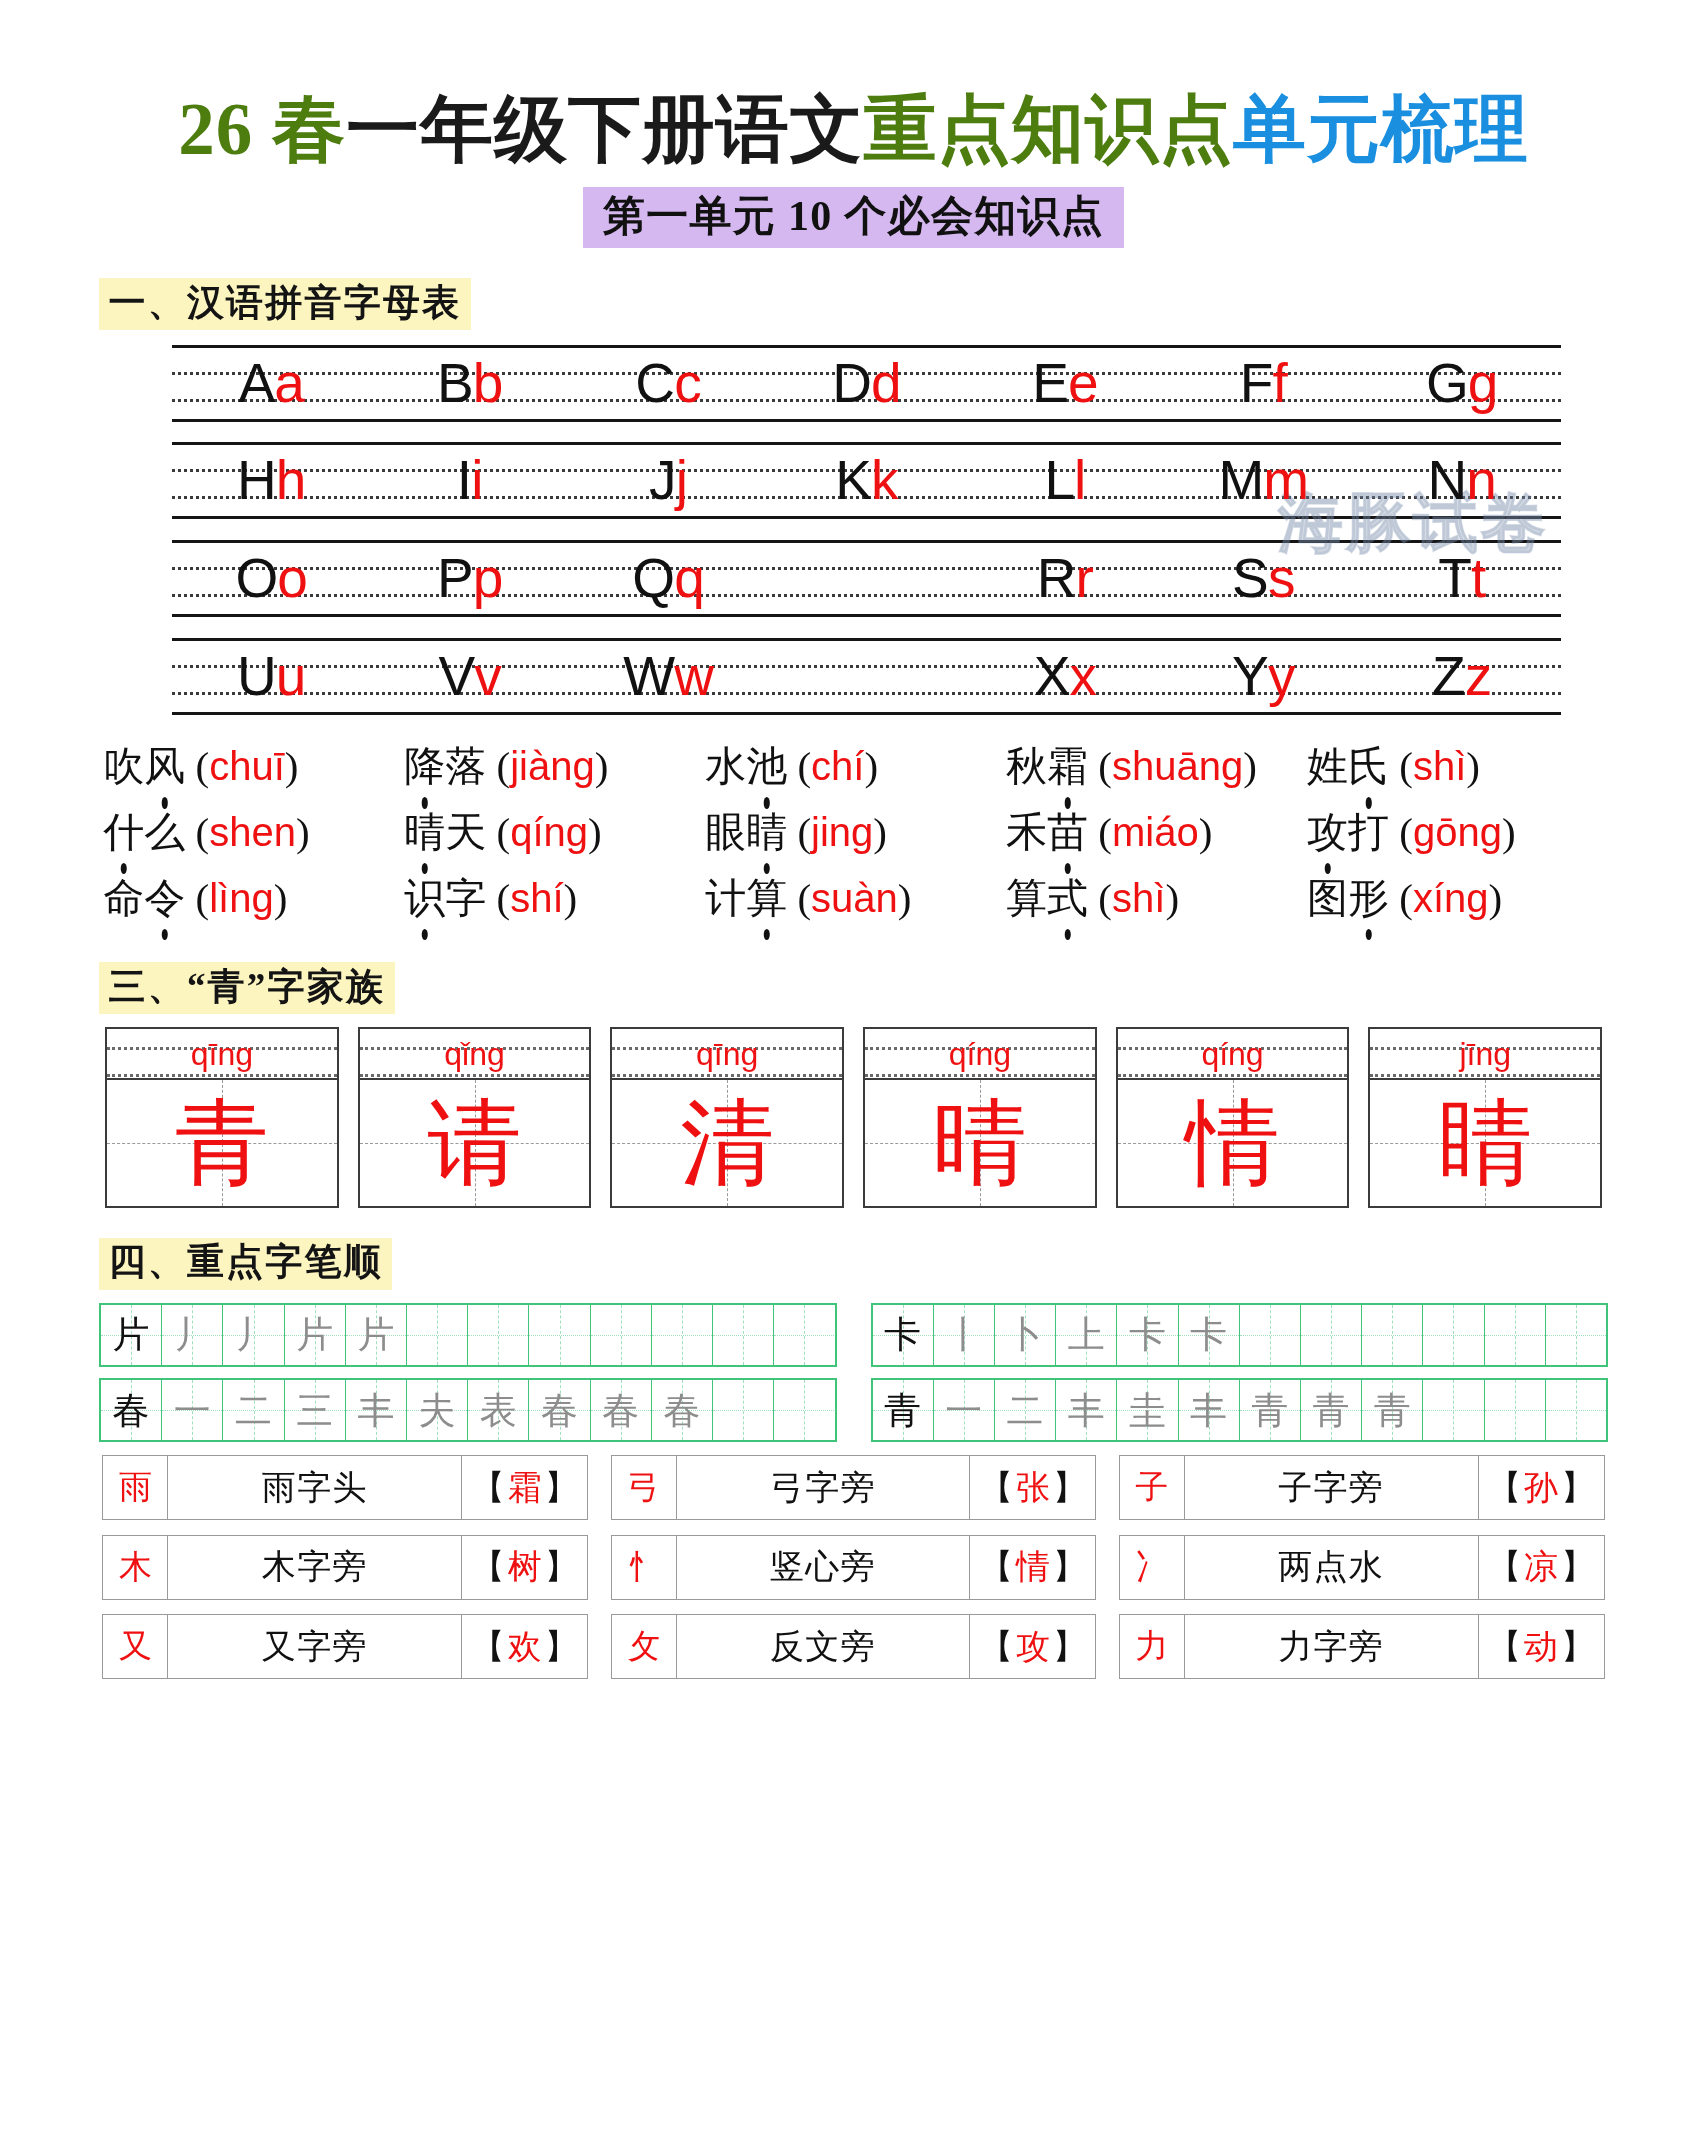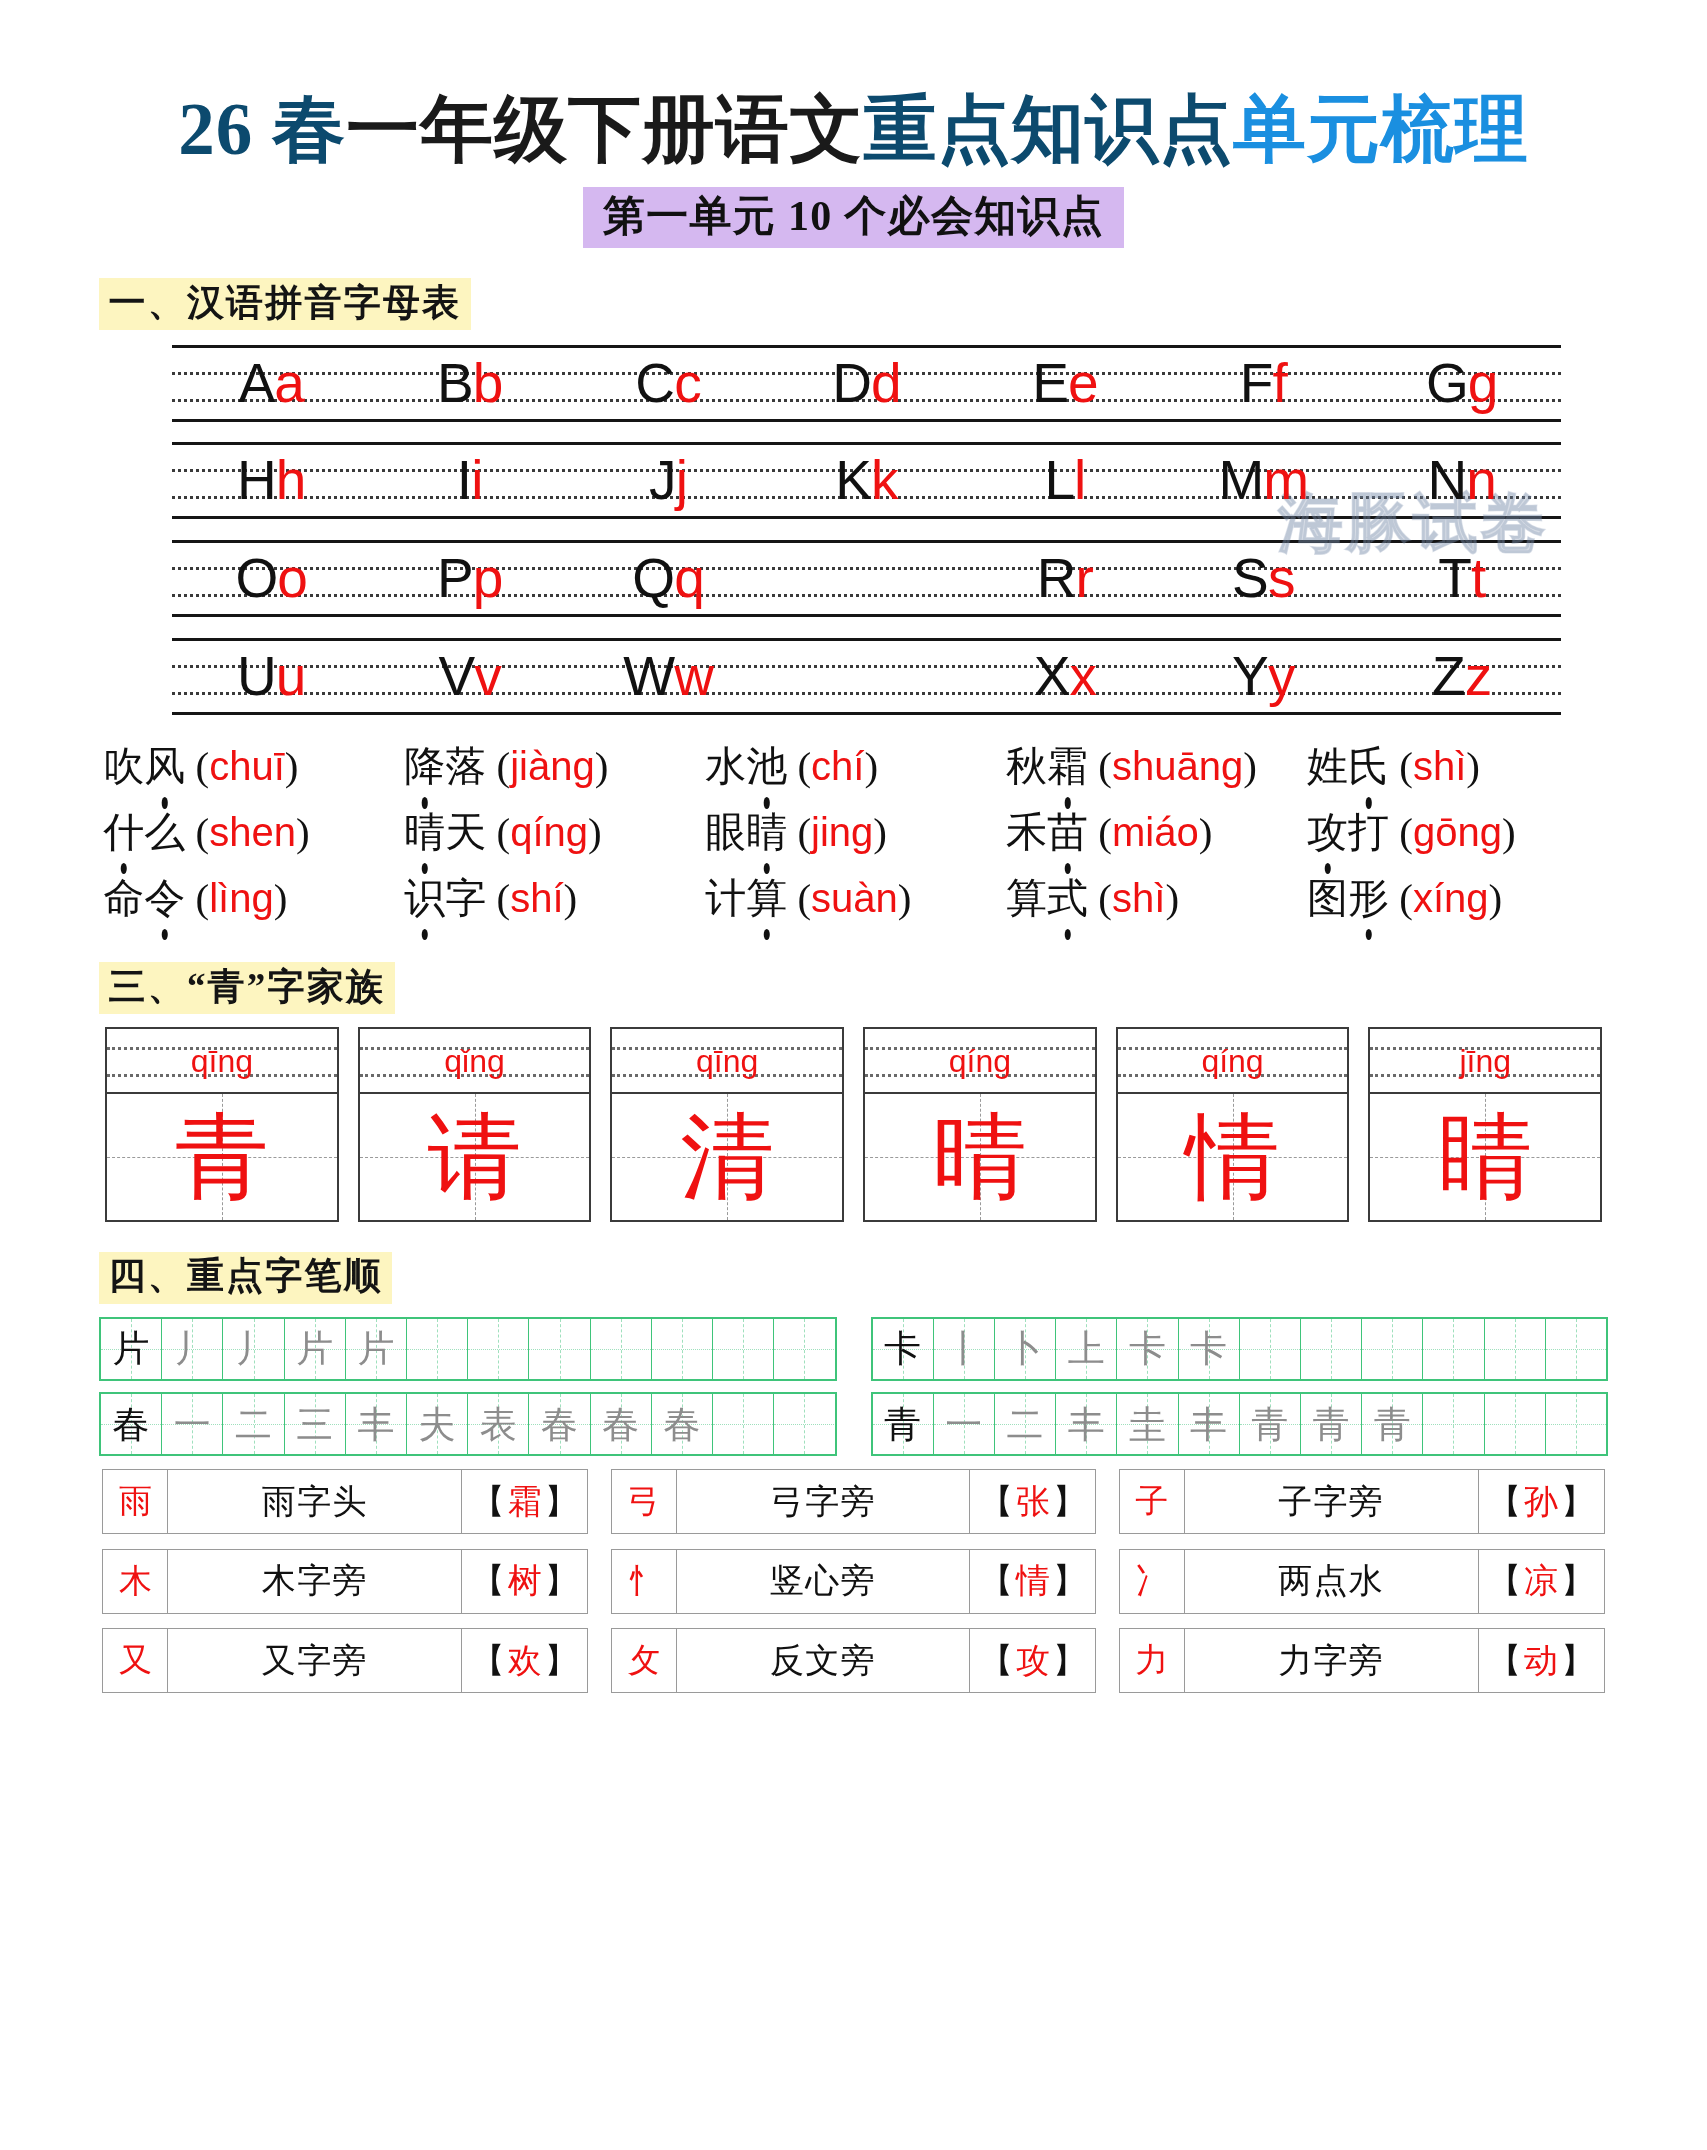--- a/index.html
+++ b/index.html
@@ -18,21 +18,21 @@
   .title {
     text-align:center;
     font-size: 73px;
     font-weight: 700;
     letter-spacing: 0.9px;
     margin-top: 92px;
     line-height: 1.05;
     white-space: nowrap;
     font-family: "Liberation Serif","DejaVu Serif",serif;
   }
-  .t-red  { color:#0c4a6e; }
+  .t-red  { color:#4d7c0f; }
   .t-blk  { color:#1a1a1a; }
   .t-blue { color:#1a8fe0; }
 
   .subtitle-wrap { text-align:center; margin-top: 18px; }
   .subtitle {
     display:inline-block;
     background:#d5b8f0;
     color:#111;
     font-size: 42px;
     font-weight:600;
@@ -118,21 +118,21 @@
 
   
   .qing-row { display:flex; gap: 19px; margin-top: 13px; padding:0 6px; }
   .qing-box {
     flex:1 1 0;
     border: 2.2px solid #3b3b3b;
     background:#fff;
   }
   .qing-py {
     position:relative;
-    height: 65px;
+    height: 51px;
     border-bottom: 2.2px solid #3b3b3b;
     display:flex; align-items:center; justify-content:center;
   }
   .qing-py::before, .qing-py::after {
     content:""; position:absolute; left:0; right:0; height:0;
     border-top: 3px dotted #6a6a6a;
   }
   .qing-py::before { top: 18px; }
   .qing-py::after  { top: 45px; }
   .qing-py span {

